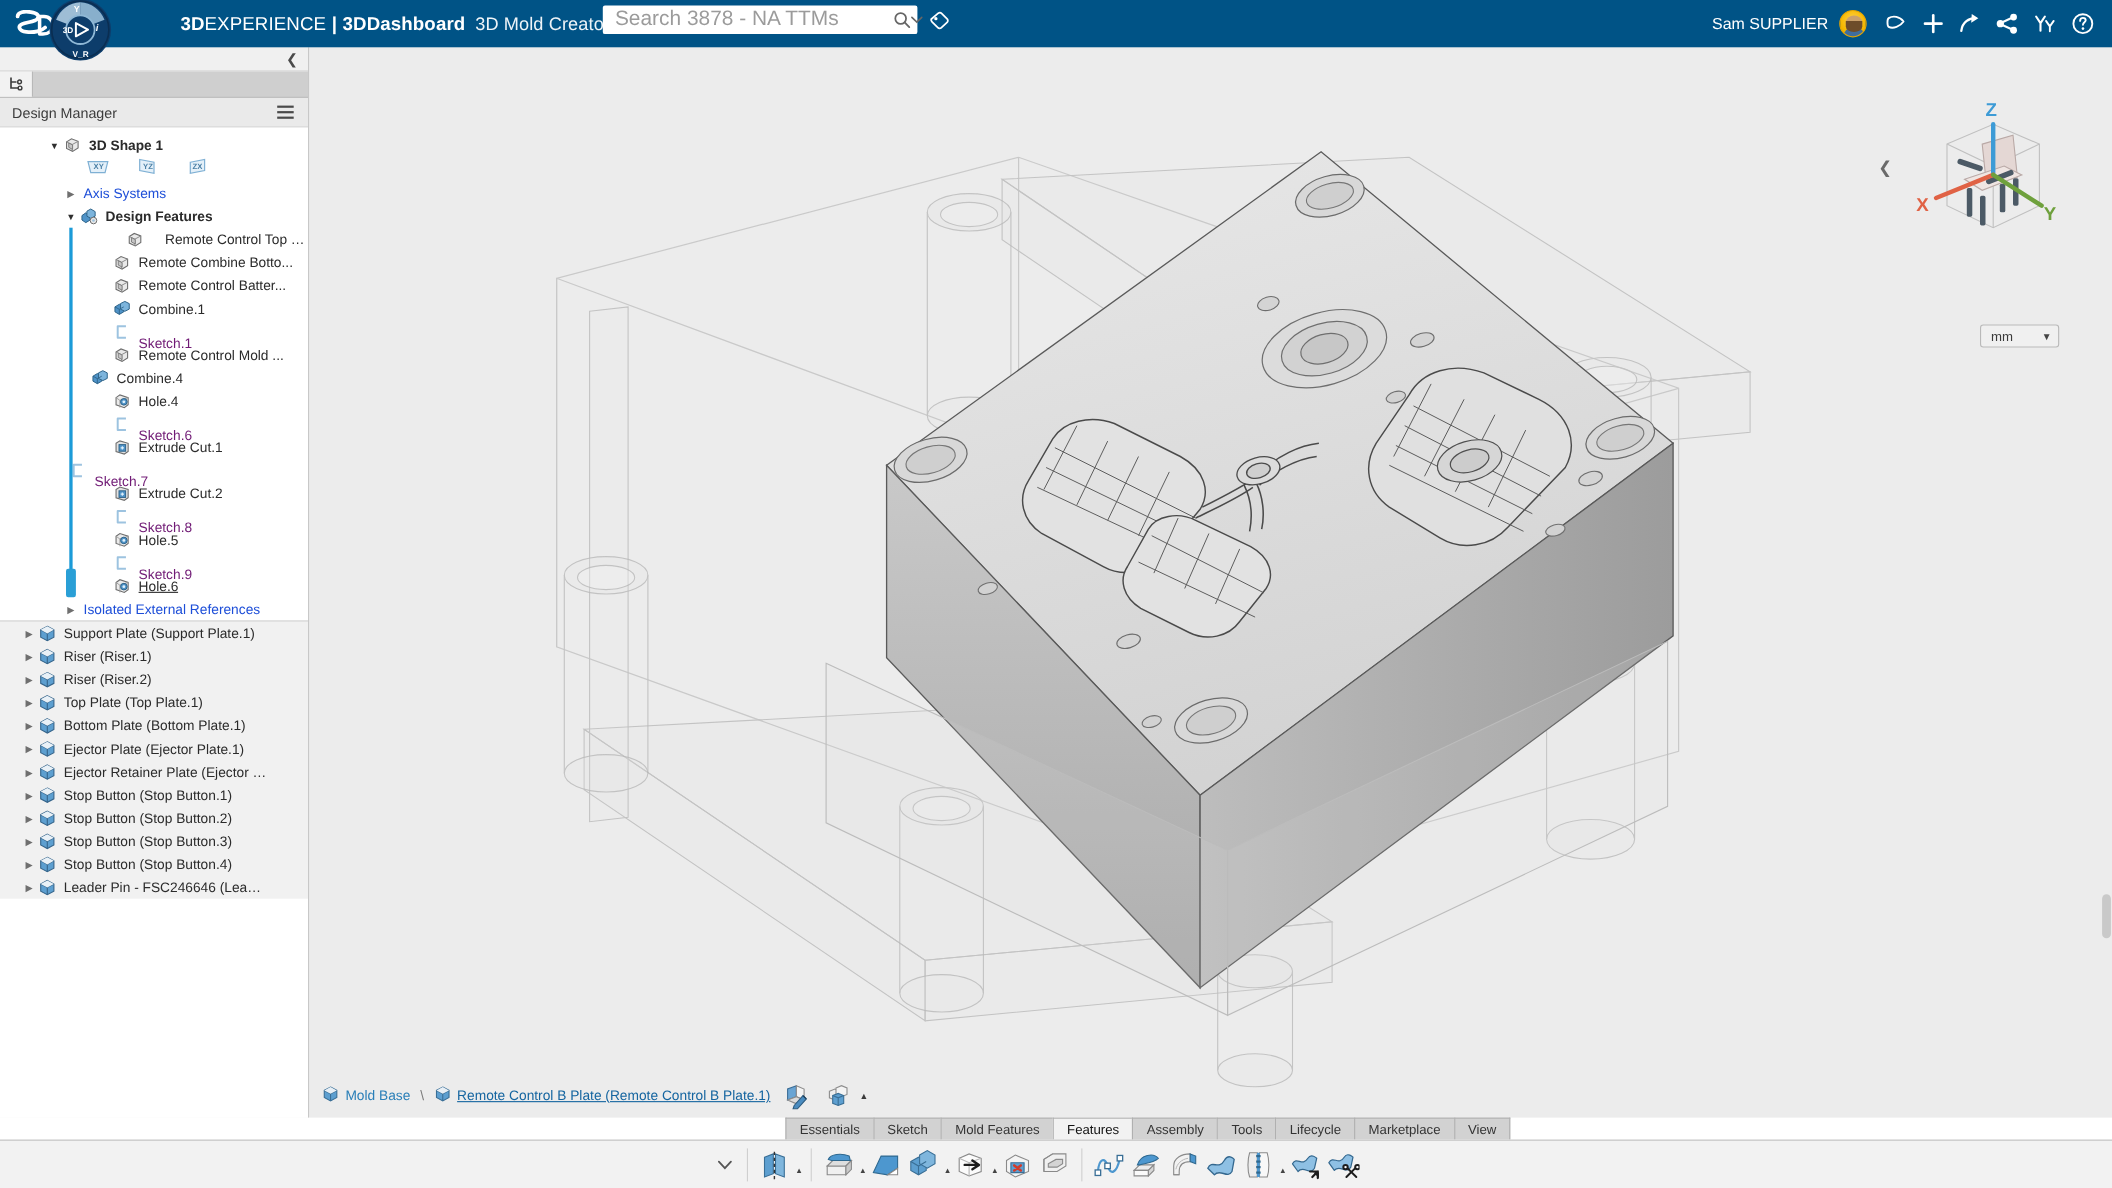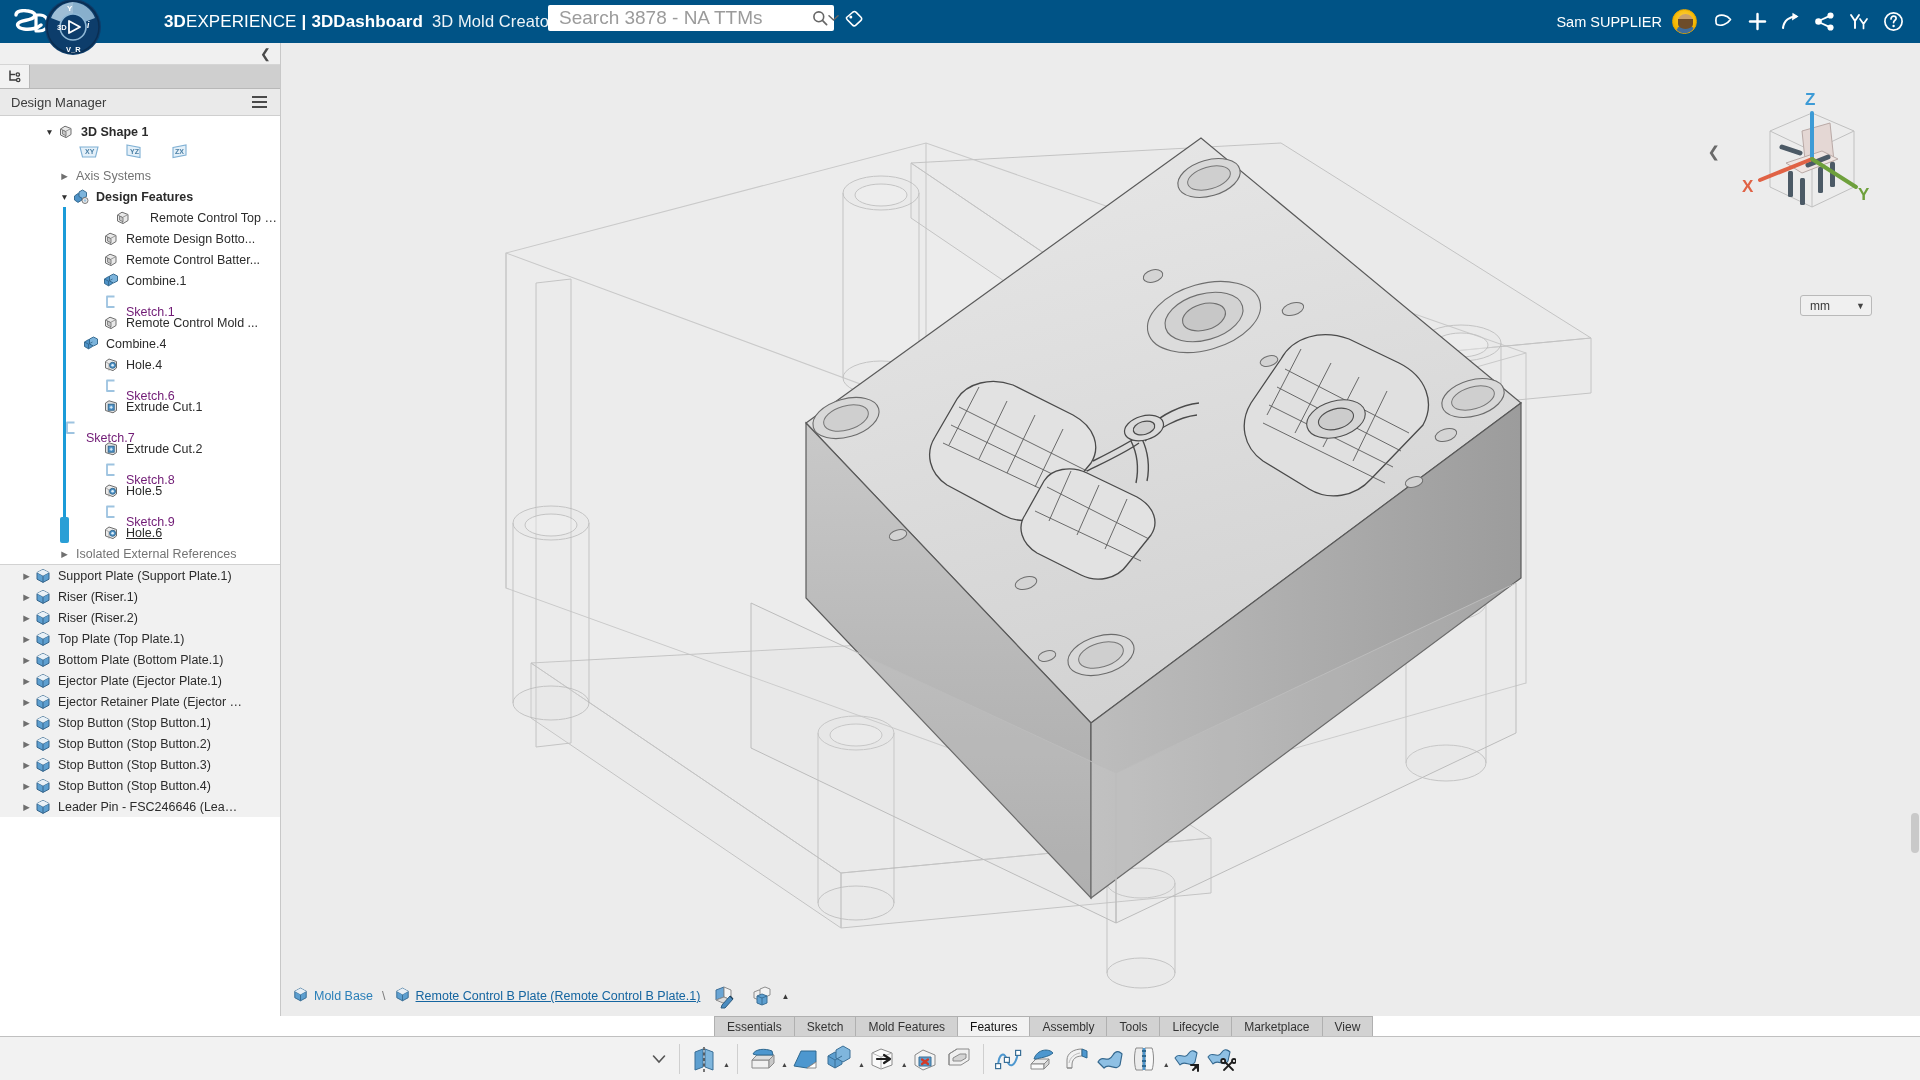--- a/index.html
+++ b/index.html
@@ -177,21 +177,21 @@
     width: 13px; height: 21px; flex: none;
     display: flex; align-items: center; justify-content: center;
     font-size: 8.5px; color: #6f6f6f;
   }
   .tw-arrow.open { color:#2f2f2f; }
   .tw-icon {
     width: 20px; height: 21px; flex: none;
     display: flex; align-items: center; justify-content: center;
   }
   .tlabel { padding-left: 5px; overflow: hidden; text-overflow: ellipsis; }
-  .tlabel.link { color: #737373; text-align: center; }
+  .tlabel.link { color: #1d4ed8; text-align: center; }
   .tlabel.dim { color: #701a75; margin-top: 20px; }
   .tlabel.bold { font-weight: bold; }
   .tlabel.underline { text-decoration: underline; }
 
   .planes-row {
     height: 23px; display: flex; align-items: center;
     padding-left: 78px; gap: 23px;
   }
   .plane-ico { cursor: pointer; }
 
@@ -498,21 +498,21 @@
           </div>
           <div class="trow" style="padding-left: 88px;">
             <span class="tw-arrow"></span>
             <span class="tw-icon">
               <svg width="16" height="16" viewBox="0 0 16 16">
                 <path d="M2.5 5 L7 2.2 L13 4.5 L13 10.5 L8 13.6 L2.5 11 Z" fill="#e9e9e9" stroke="#6e6e6e" stroke-width="1"></path>
                 <path d="M2.5 5 L7.6 7.4 L13 4.5 M7.6 7.4 L7.6 13.4" fill="none" stroke="#8a8a8a" stroke-width=".9"></path>
                 <path d="M4.5 6 L4.5 10 L8 11.8 L8 7.8 Z" fill="#c6c6c6" stroke="#757575" stroke-width=".8"></path>
               </svg>
             </span>
-            <span class="tlabel" style="max-width: 150px;">Remote Design Botto...</span>
+            <span class="tlabel" style="max-width: 150px;">Remote Combine Botto...</span>
           </div>
           <div class="trow" style="padding-left: 88px;">
             <span class="tw-arrow"></span>
             <span class="tw-icon">
               <svg width="16" height="16" viewBox="0 0 16 16">
                 <path d="M2.5 5 L7 2.2 L13 4.5 L13 10.5 L8 13.6 L2.5 11 Z" fill="#e9e9e9" stroke="#6e6e6e" stroke-width="1"></path>
                 <path d="M2.5 5 L7.6 7.4 L13 4.5 M7.6 7.4 L7.6 13.4" fill="none" stroke="#8a8a8a" stroke-width=".9"></path>
                 <path d="M4.5 6 L4.5 10 L8 11.8 L8 7.8 Z" fill="#c6c6c6" stroke="#757575" stroke-width=".8"></path>
               </svg>
             </span>

